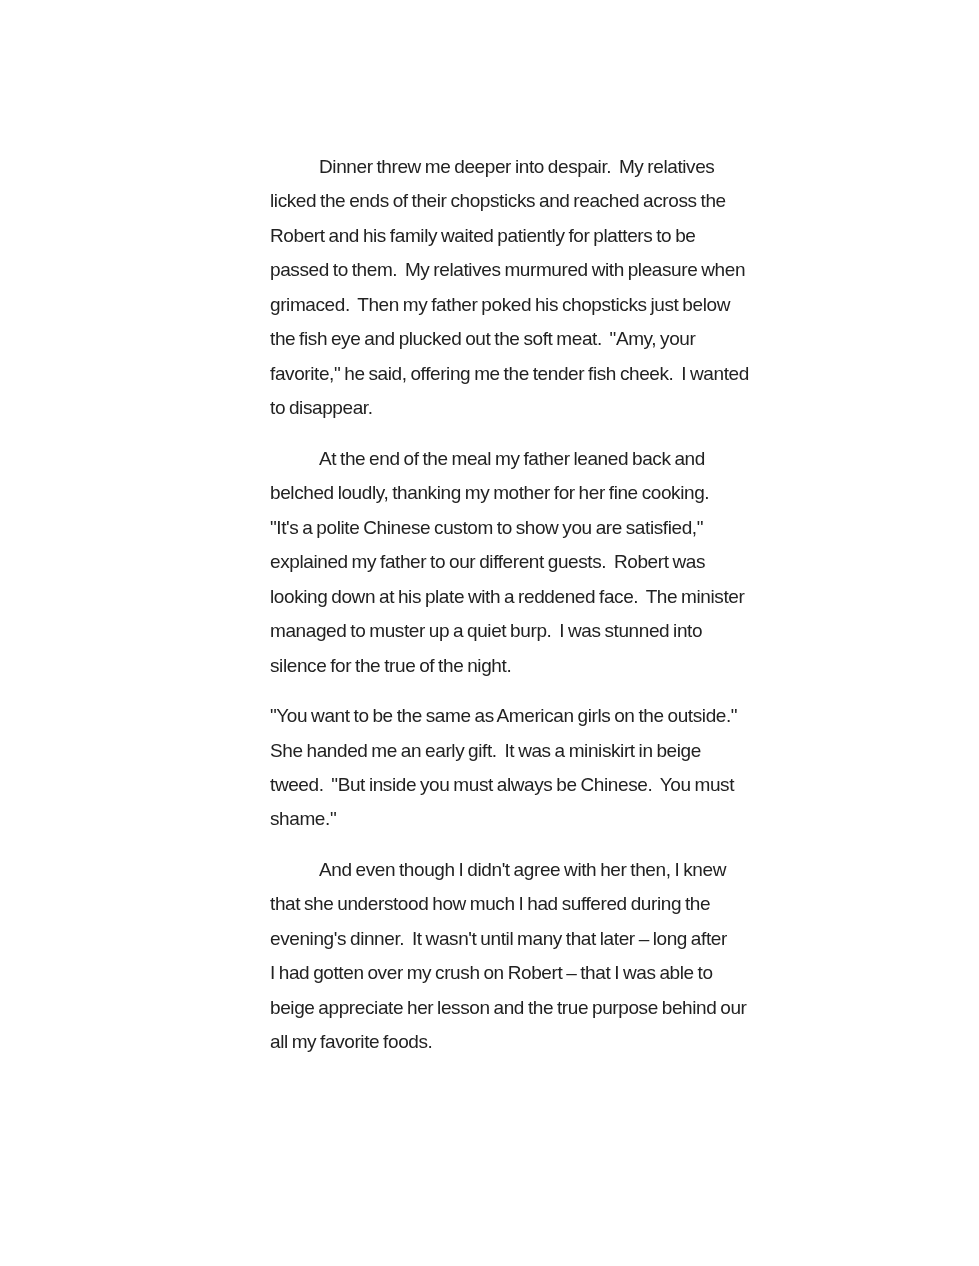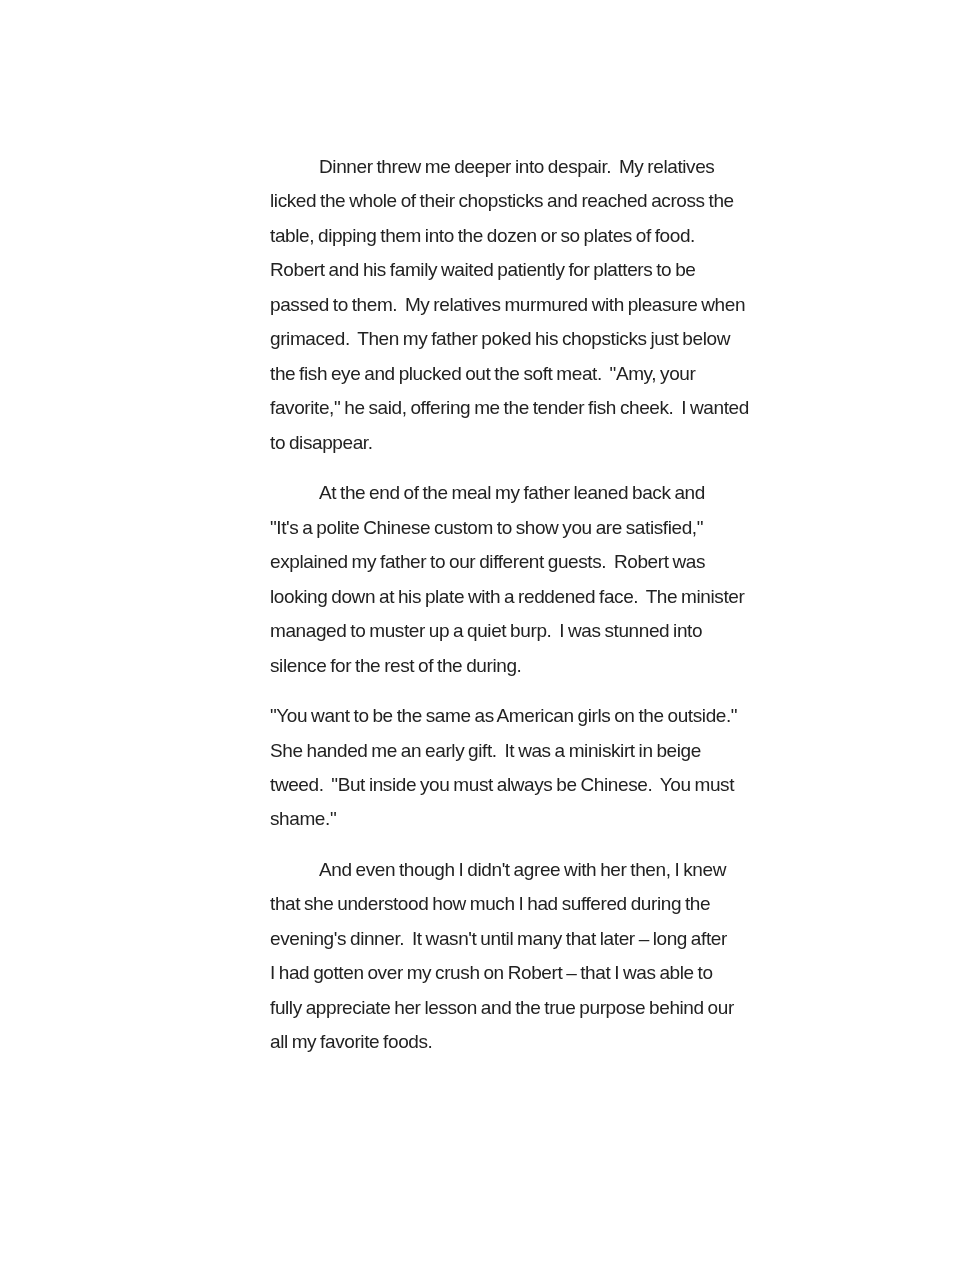--- a/index.html
+++ b/index.html
@@ -43,45 +43,45 @@
     padding-left: 57px; 
   }
 </style>
 </head>
 <body>
 
 <div class="page">
   <div class="text-block">
       <div class="paragraph">
         <div class="line first">Dinner threw me deeper into despair.  My relatives</div>
-        <div class="line">licked the whole of their chopsticks and reached across the</div>
-        <div class="line">table, dipping them into the dozen or so plates of food.</div>
+        <div class="line">licked the ends of their chopsticks and reached across the</div>
         <div class="line">Robert and his family waited patiently for platters to be</div>
         <div class="line">passed to them.  My relatives murmured with pleasure when</div>
         <div class="line">grimaced.  Then my father poked his chopsticks just below</div>
         <div class="line">the fish eye and plucked out the soft meat.  "Amy, your</div>
         <div class="line">favorite," he said, offering me the tender fish cheek.  I wanted</div>
         <div class="line">to disappear.</div>
       </div>
       <div class="paragraph">
         <div class="line first">At the end of the meal my father leaned back and</div>
+        <div class="line">belched loudly, thanking my mother for her fine cooking.</div>
         <div class="line">"It's a polite Chinese custom to show you are satisfied,"</div>
         <div class="line">explained my father to our different guests.  Robert was</div>
         <div class="line">looking down at his plate with a reddened face.  The minister</div>
         <div class="line">managed to muster up a quiet burp.  I was stunned into</div>
-        <div class="line">silence for the rest of the during.</div>
+        <div class="line">silence for the true of the night.</div>
       </div>
       <div class="paragraph">
         <div class="line">"You want to be the same as American girls on the outside."</div>
         <div class="line">She handed me an early gift.  It was a miniskirt in beige</div>
         <div class="line">tweed.  "But inside you must always be Chinese.  You must</div>
         <div class="line">shame."</div>
       </div>
       <div class="paragraph">
         <div class="line first">And even though I didn't agree with her then, I knew</div>
         <div class="line">that she understood how much I had suffered during the</div>
         <div class="line">evening's dinner.  It wasn't until many that later – long after</div>
         <div class="line">I had gotten over my crush on Robert – that I was able to</div>
-        <div class="line">fully appreciate her lesson and the true purpose behind our</div>
+        <div class="line">beige appreciate her lesson and the true purpose behind our</div>
         <div class="line">all my favorite foods.</div>
       </div>
     </div>
 </div>
 
 </body></html>

